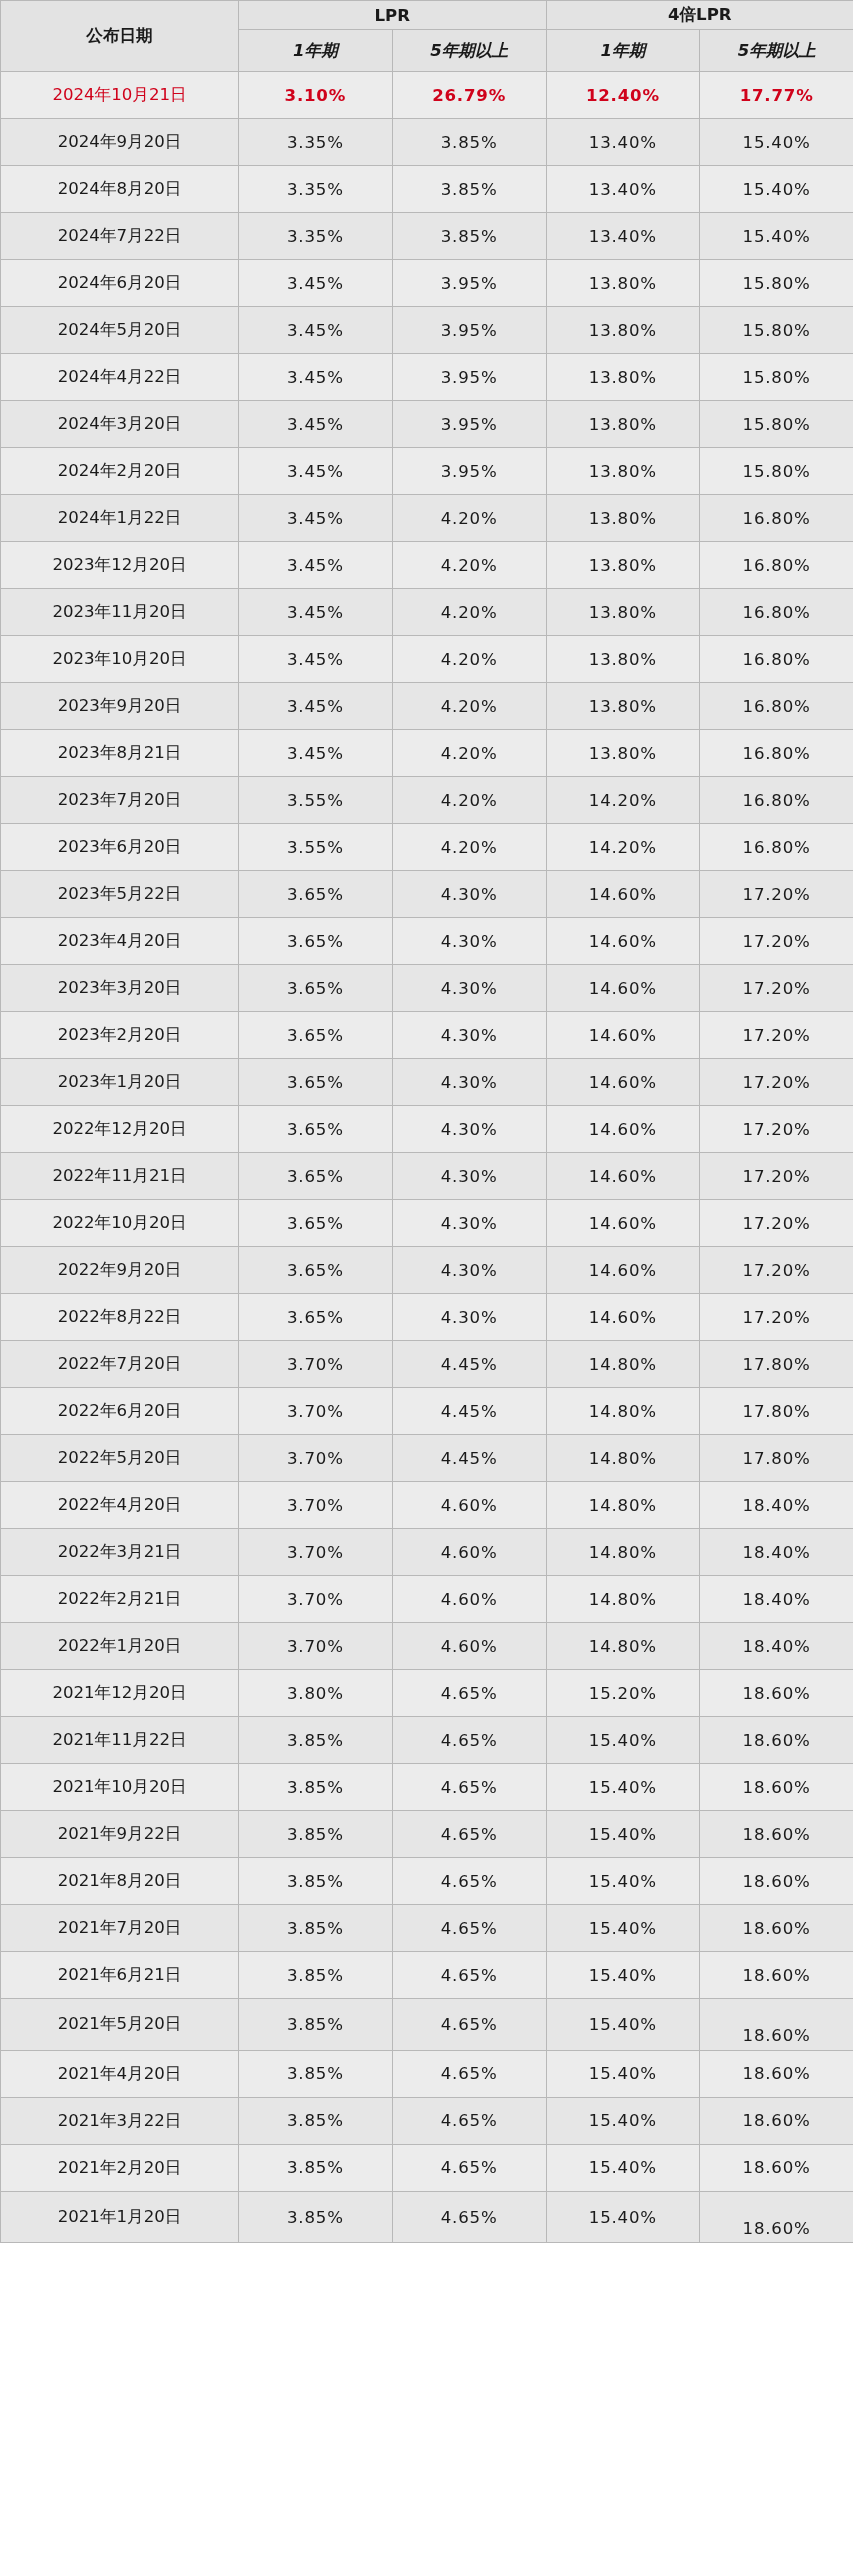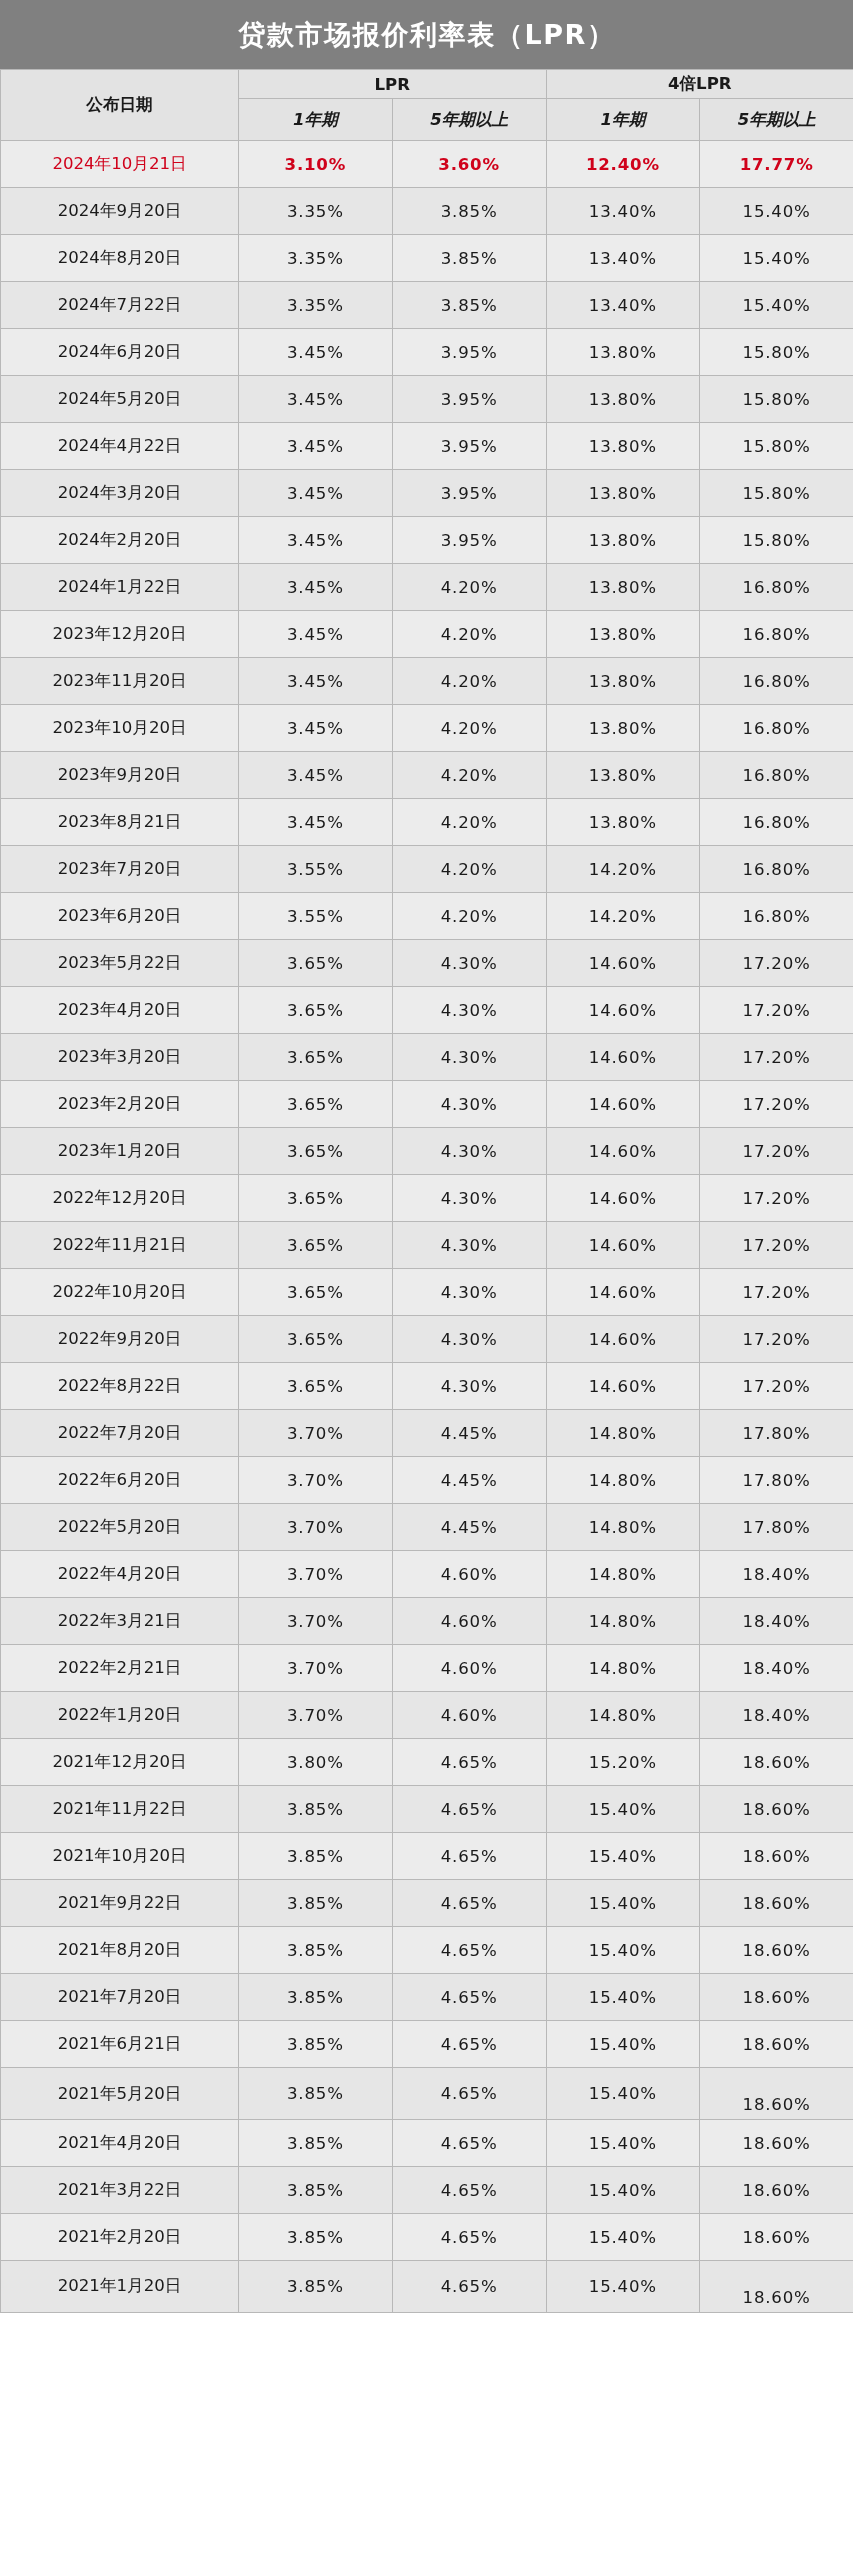--- a/index.html
+++ b/index.html
@@ -82,41 +82,40 @@
   td.tall {
     padding-top: 27px;
     padding-bottom: 4.7px;
   }
 </style>
 </head>
 <body>
 
 <div class="page">
 
-  <div class="title-bar">贷款市场报价利率表（LPR）</div>
 
   <table class="lpr">
     <thead>
       <tr>
         <th class="date-head" rowspan="2">公布日期</th>
         <th class="group-head" colspan="2">LPR</th>
         <th class="group-head" colspan="2">4倍LPR</th>
       </tr>
       <tr>
         <th class="sub-head">1年期</th>
         <th class="sub-head">5年期以上</th>
         <th class="sub-head">1年期</th>
         <th class="sub-head">5年期以上</th>
       </tr>
     </thead>
     <tbody id="tbody">
         <tr class="highlight">
           <td class="date-cell">2024年10月21日</td>
           <td class="">3.10%</td>
-          <td class="">3.60%</td>
+          <td class="">26.79%</td>
           <td class="">12.40%</td>
           <td class="">17.77%</td>
         </tr>
         <tr>
           <td class="date-cell">2024年9月20日</td>
           <td class="">3.35%</td>
           <td class="">3.85%</td>
           <td class="">13.40%</td>
           <td class="">15.40%</td>
         </tr>

